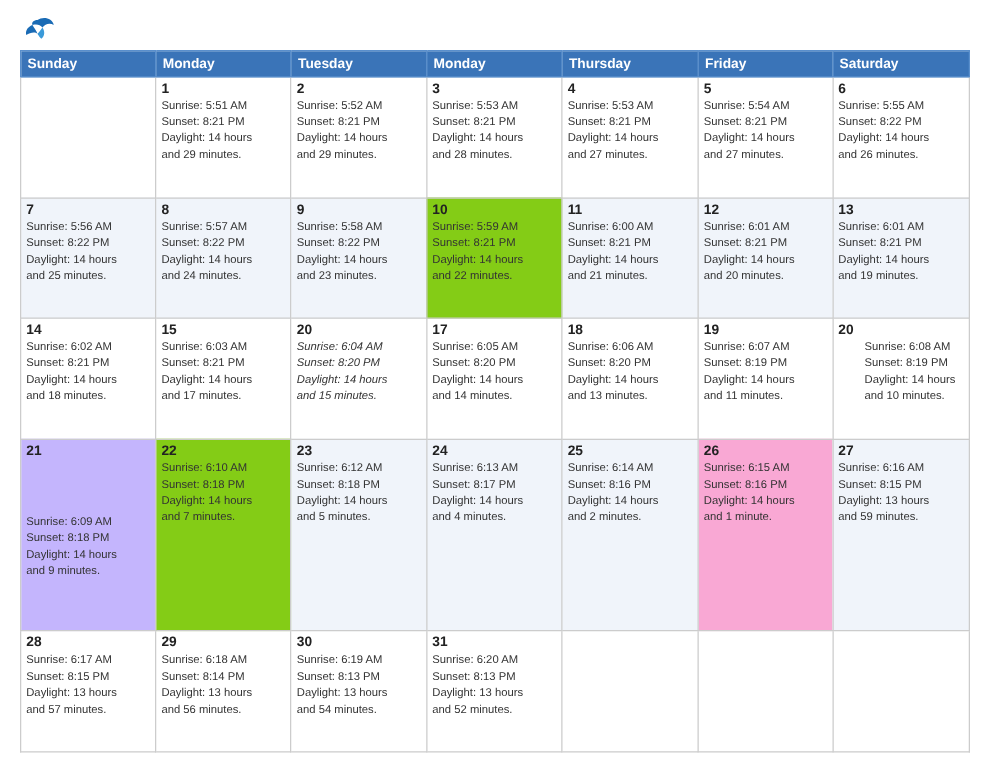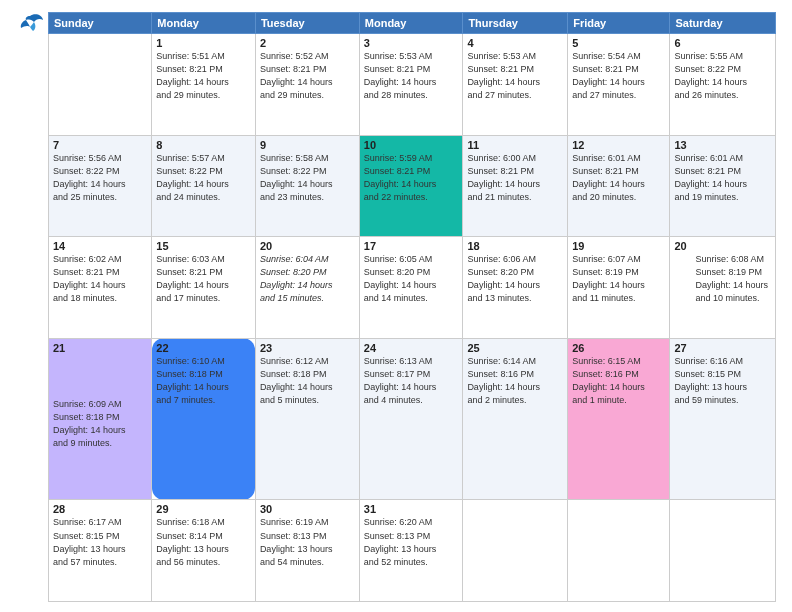--- a/index.html
+++ b/index.html
@@ -8,21 +8,21 @@
       background: #fff;
       width: 792px;
       height: 612px;
       overflow: hidden;
     }
     .page {
       width: 792px;
       height: 612px;
       padding: 12px 16px 10px;
       display: flex;
-      flex-direction: row;
+      flex-direction: column;
     }
     .header {
       display: flex;
       justify-content: space-between;
       align-items: flex-start;
       margin-bottom: 6px;
     }
     .logo {
       display: flex;
       align-items: center;
@@ -184,21 +184,21 @@
 Daylight: 14 hours
 and 24 minutes.</div>
           </td>
           <td style="background: rgb(240, 244, 250);">
             <span class="day-num">9</span>
             <div class="day-info" style="white-space: pre-line;">Sunrise: 5:58 AM
 Sunset: 8:22 PM
 Daylight: 14 hours
 and 23 minutes.</div>
           </td>
-          <td style="background: #14b8a6;">
+          <td style="background: #84cc16;">
             <span class="day-num">10</span>
             <div class="day-info" style="white-space: pre-line;">Sunrise: 5:59 AM
 Sunset: 8:21 PM
 Daylight: 14 hours
 and 22 minutes.</div>
           </td>
           <td style="background: rgb(240, 244, 250);">
             <span class="day-num">11</span>
             <div class="day-info" style="white-space: pre-line;">Sunrise: 6:00 AM
 Sunset: 8:21 PM
@@ -272,21 +272,21 @@
           </td>
         </tr>
         <tr>
           <td style="background: #c4b5fd;">
             <span class="day-num">21</span>
             <div class="day-info" style="white-space: pre-line; margin-top: 44px;">Sunrise: 6:09 AM
 Sunset: 8:18 PM
 Daylight: 14 hours
 and 9 minutes.</div>
           </td>
-          <td style="background: #3b82f6; border-radius: 12px;">
+          <td style="background: #84cc16;">
             <span class="day-num">22</span>
             <div class="day-info" style="white-space: pre-line;">Sunrise: 6:10 AM
 Sunset: 8:18 PM
 Daylight: 14 hours
 and 7 minutes.</div>
           </td>
           <td style="background: rgb(240, 244, 250);">
             <span class="day-num">23</span>
             <div class="day-info" style="white-space: pre-line;">Sunrise: 6:12 AM
 Sunset: 8:18 PM

